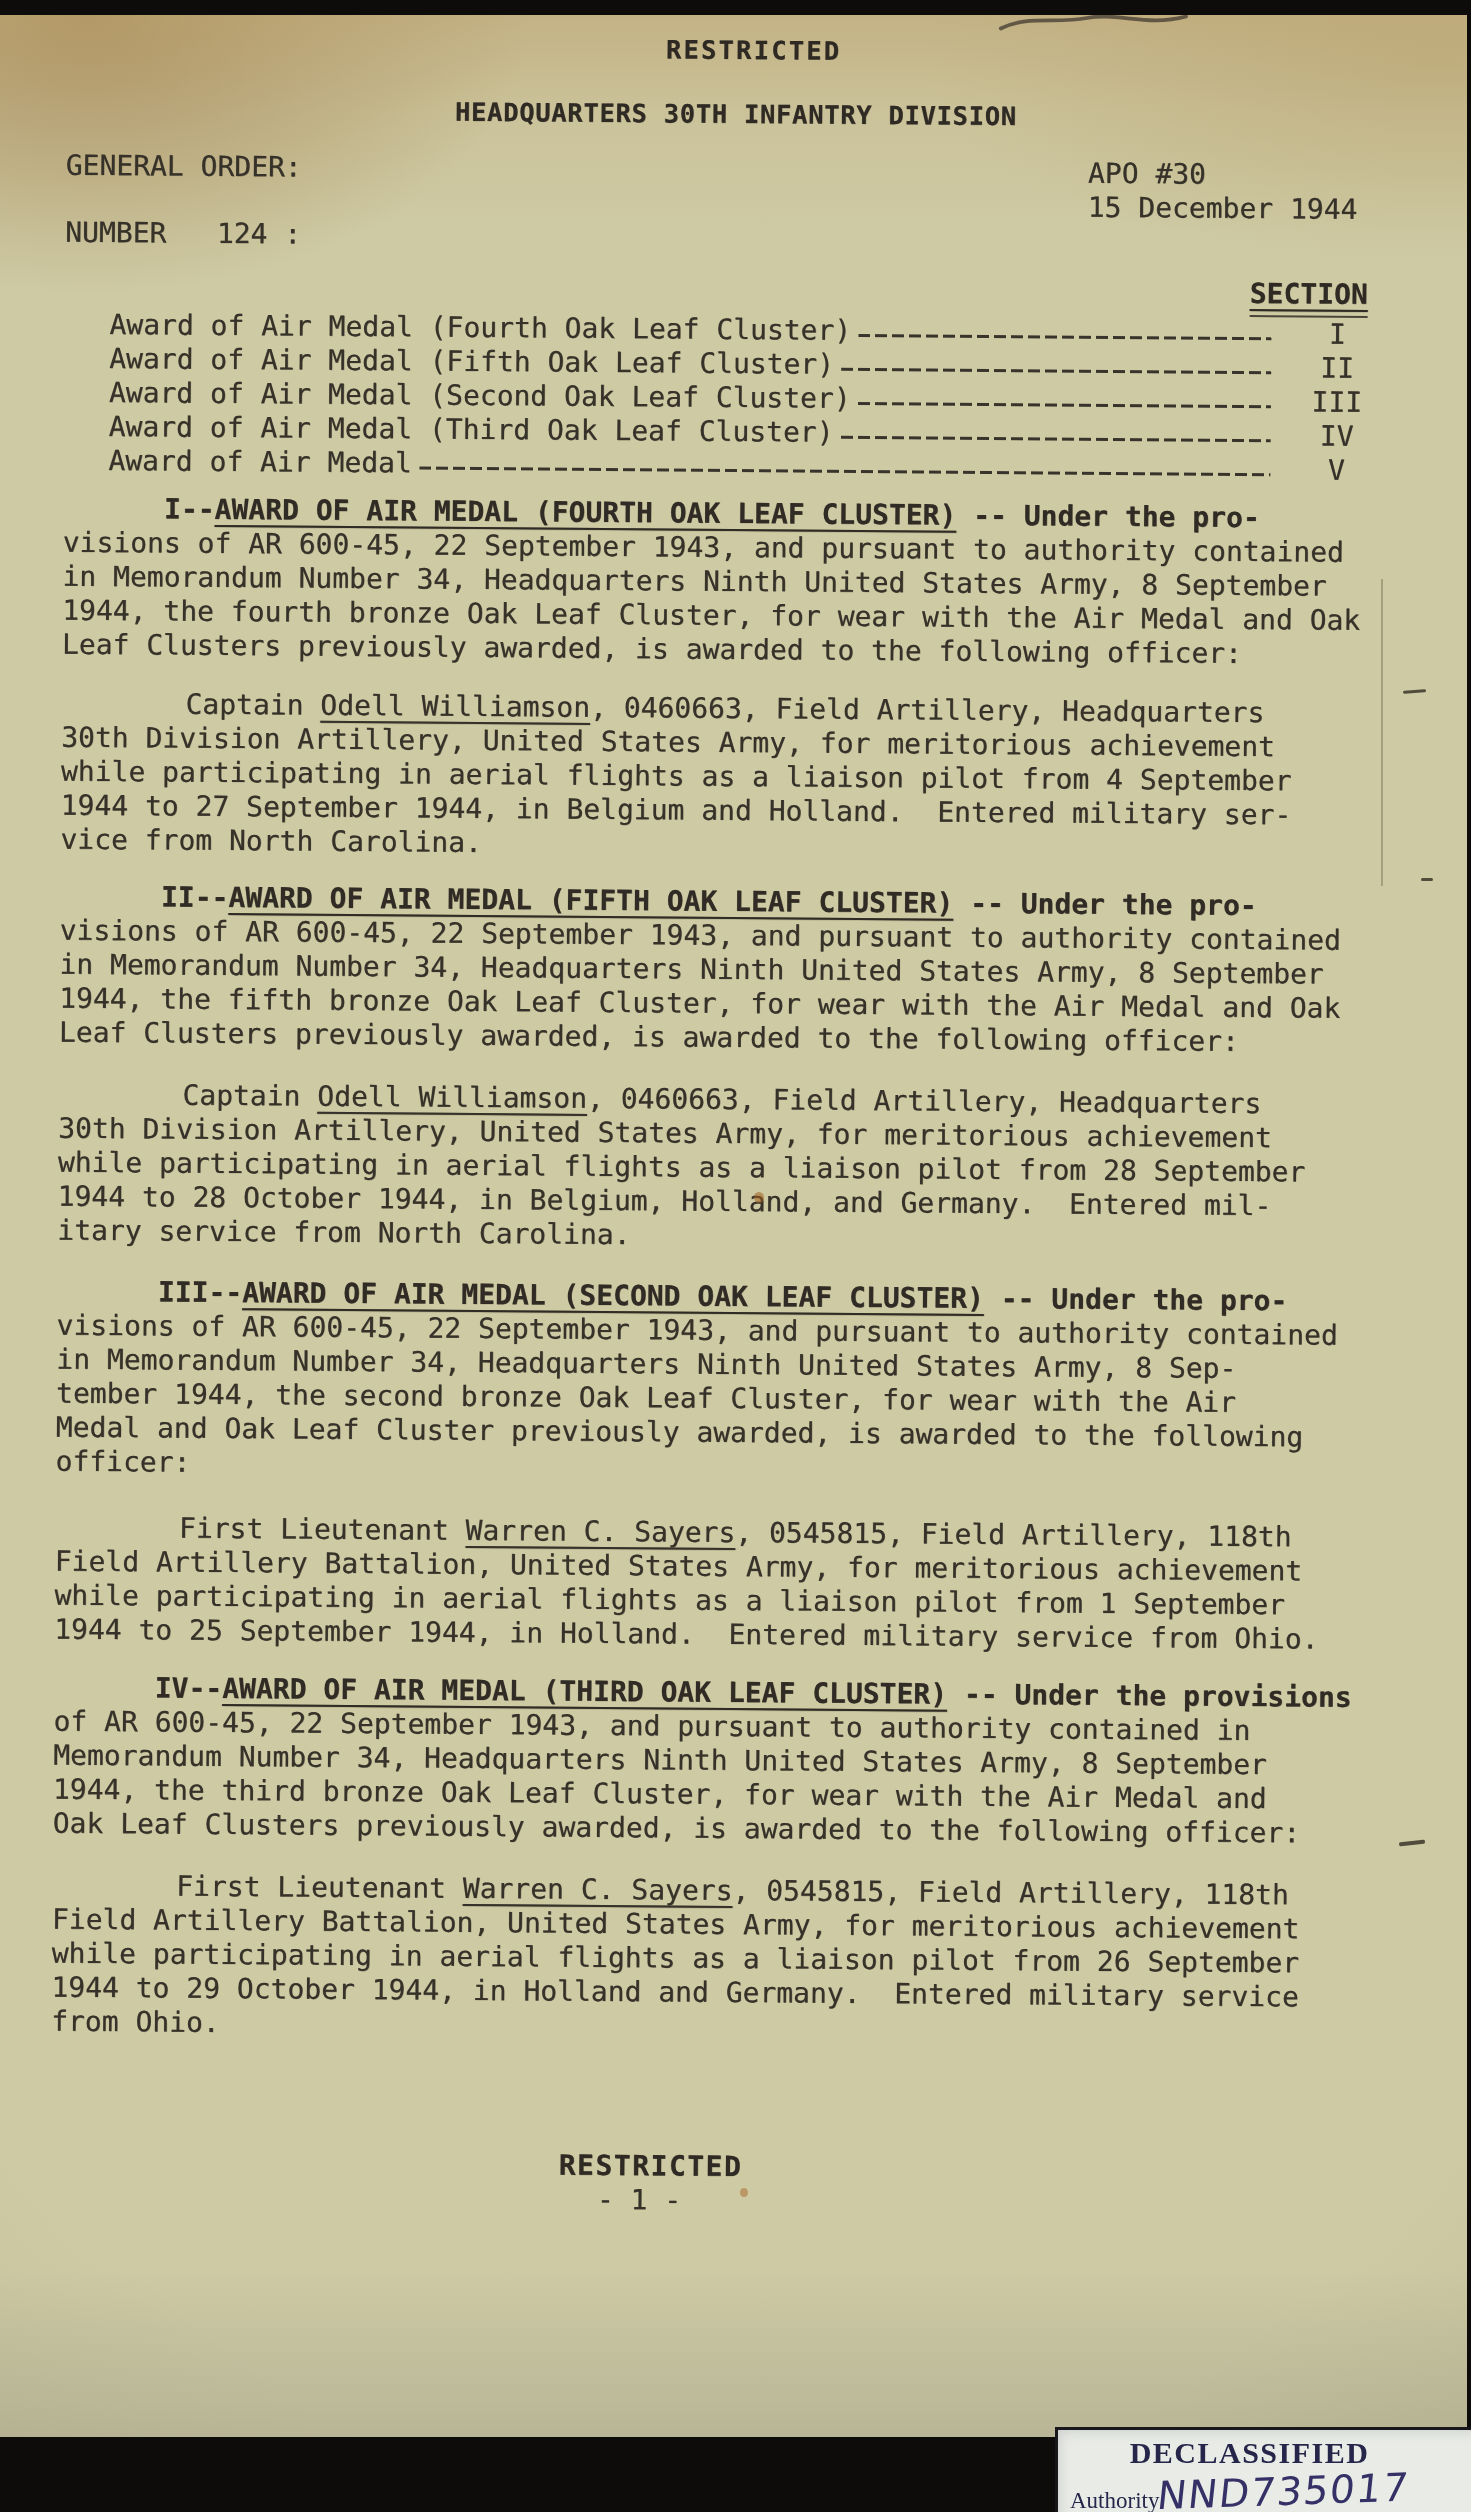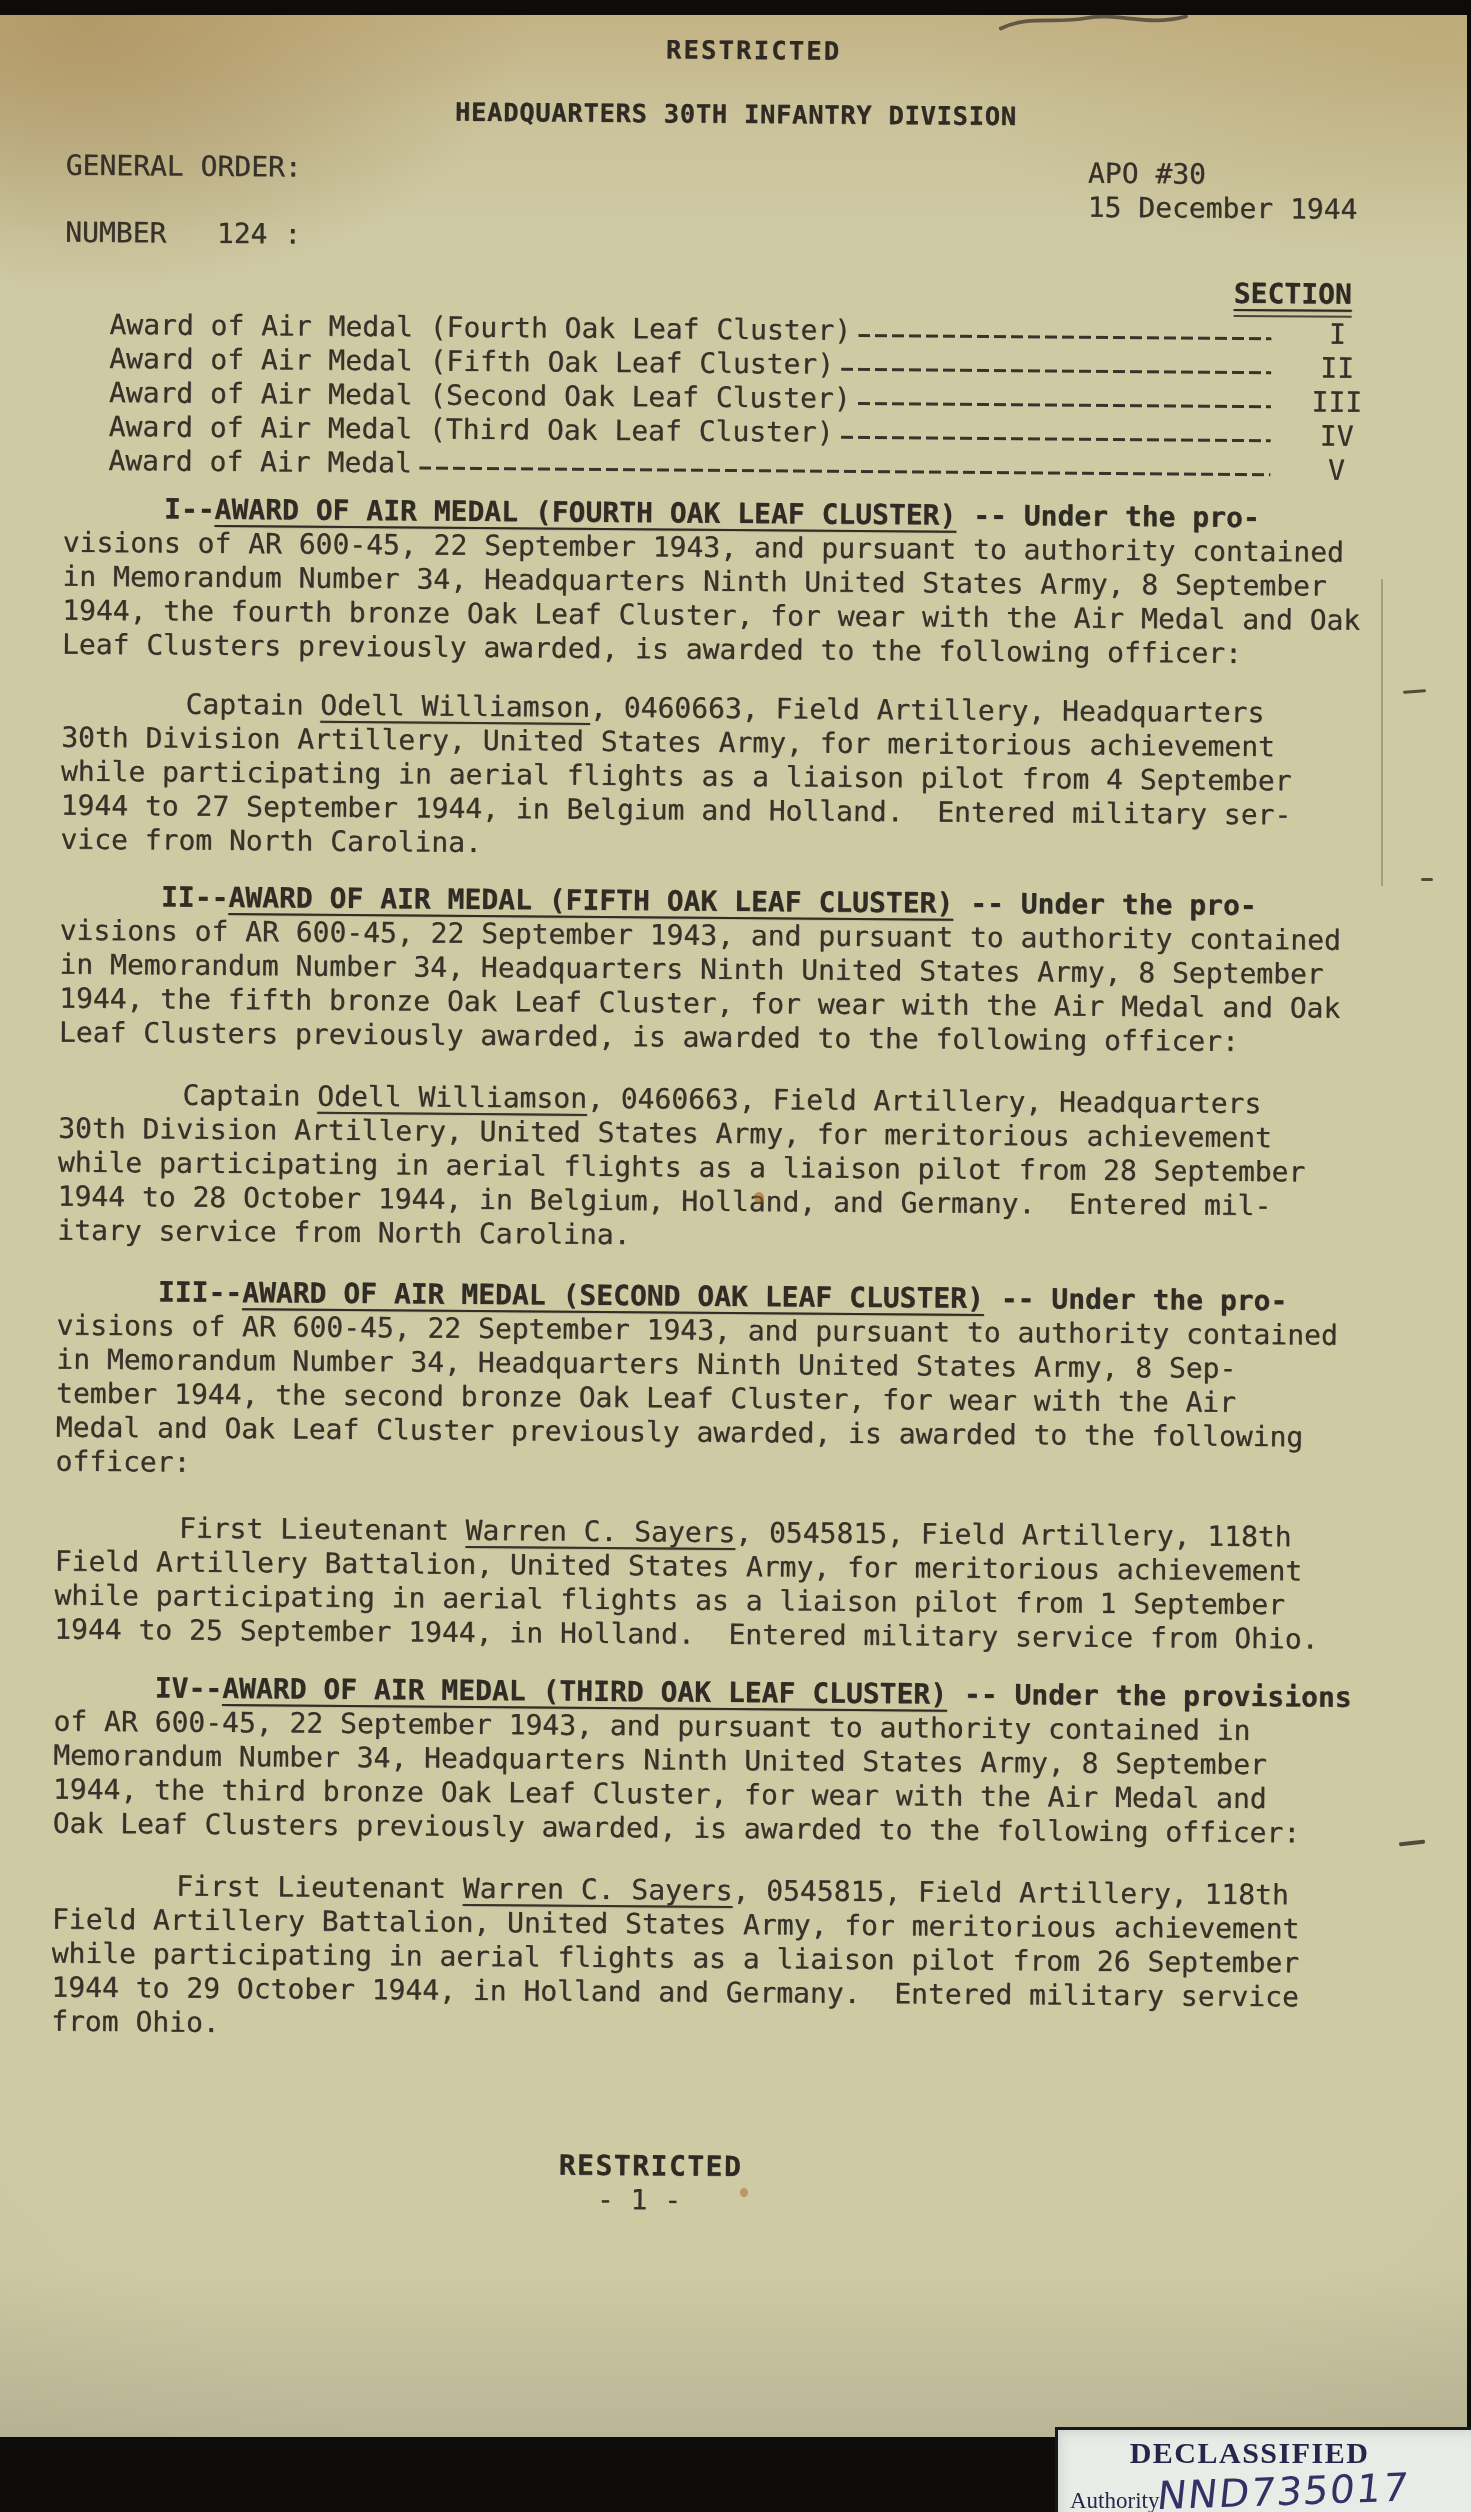--- a/index.html
+++ b/index.html
@@ -34,21 +34,21 @@
   }
   .c-banner{ text-align:center; font-size:25.5px; letter-spacing:2.2px; font-weight:bold; color:#2e2a23; padding-left:45px; }
   .org{ margin-top:30px; text-align:center; font-size:25.5px; letter-spacing:0.7px; font-weight:bold; color:#2f2b24; padding-left:10.5px; }
   .order-row{ margin-top:22.5px; display:flex; justify-content:space-between; align-items:flex-start; }
   .order-left div{ white-space:pre; }
   .order-left .num{ margin-top:33px; }
   .order-right{ margin-right:37px; }
   .index{ margin-top:18px; margin-left:45px; }
   .index-head{ display:flex; justify-content:flex-end; }
   .section-word{
-    margin-right:42px; font-weight:bold; color:#2f2b24;
+    margin-right:26px; font-weight:bold; color:#2f2b24;
     text-decoration:underline; text-decoration-thickness:2.2px; text-underline-offset:6px;
     border-bottom:2.2px solid #4a443a; padding-bottom:4.5px;
   }
   .index-row{ display:flex; align-items:flex-start; line-height:34px; }
   .index-row .lbl{ white-space:pre; }
   .leader{ flex:1; height:3px; margin:19.5px 10.5px 0 7.5px;
     background:repeating-linear-gradient(90deg,#39342b 0 12px, rgba(57,52,43,0) 12px 17px); }
   .roman{ width:112px; text-align:center; }
   .para{ margin:0; }
   .lead{ display:block; white-space:nowrap; }

